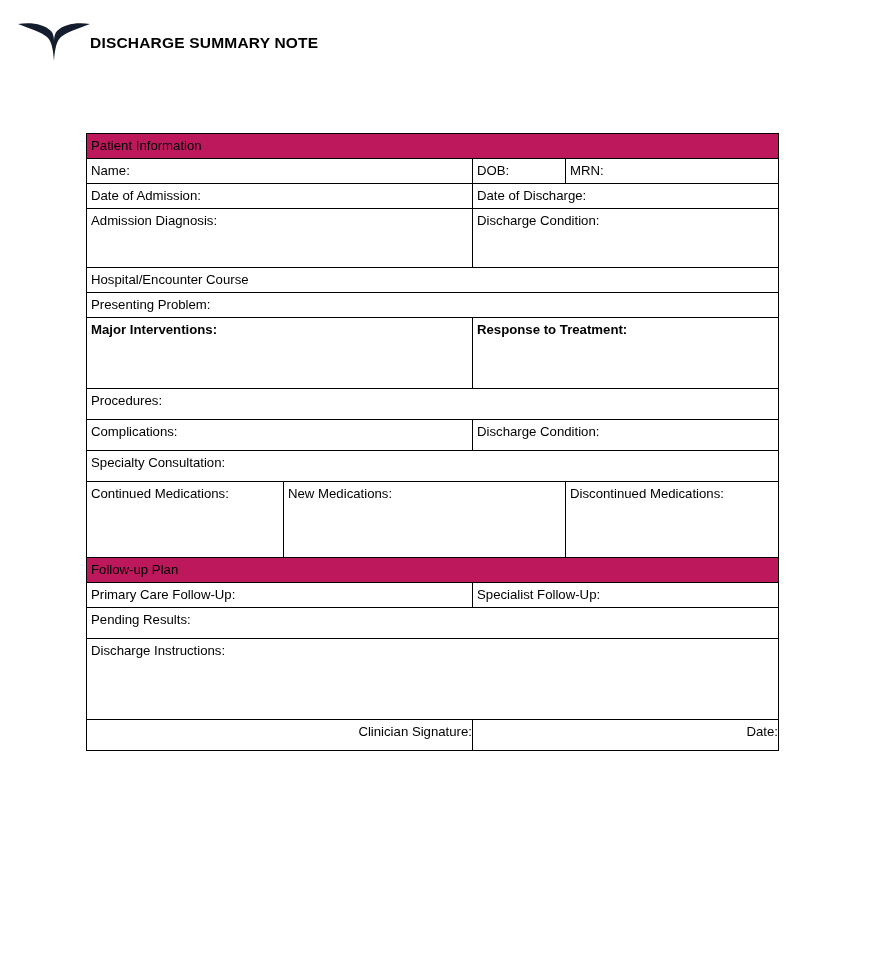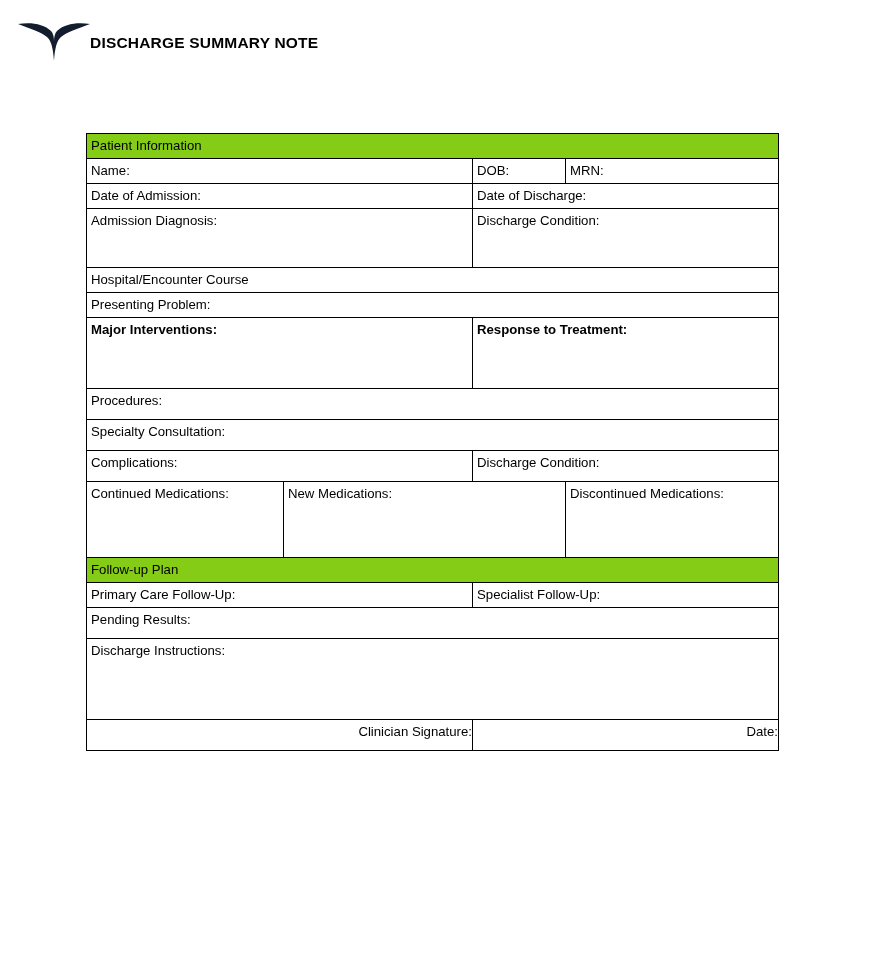--- a/index.html
+++ b/index.html
@@ -54,21 +54,21 @@
     font-size: 13.2px;
     line-height: 16px;
   }
   .form-table td {
     border: 1px solid #000000;
     vertical-align: top;
     padding: 4px 0 4px 4px;
     background: #ffffff;
   }
   .sec-head > td {
-    background: #84cc16;
+    background: #be185d;
   }
   .sec-head-plain > td {
     background: #ffffff;
   }
   .cell-label {
     display: block;
     white-space: nowrap;
   }
 
   
@@ -160,31 +160,31 @@
       </td>
     </tr>
 
     <tr class="h-med">
       <td colspan="5">
         <span class="cell-label">Procedures:</span>
       </td>
     </tr>
 
     <tr class="h-med">
+      <td colspan="3">
+        <span class="cell-label">Complications:</span>
+      </td>
+      <td colspan="2">
+        <span class="cell-label">Discharge Condition:</span>
+      </td>
+    </tr>
+
+    <tr class="h-med">
       <td colspan="5">
         <span class="cell-label">Specialty Consultation:</span>
-      </td>
-    </tr>
-
-    <tr class="h-med">
-      <td colspan="3">
-        <span class="cell-label">Complications:</span>
-      </td>
-      <td colspan="2">
-        <span class="cell-label">Discharge Condition:</span>
       </td>
     </tr>
 
 
     <tr class="h-meds">
       <td>
         <span class="cell-label">Continued Medications:</span>
       </td>
       <td colspan="3">
         <span class="cell-label">New Medications:</span>

